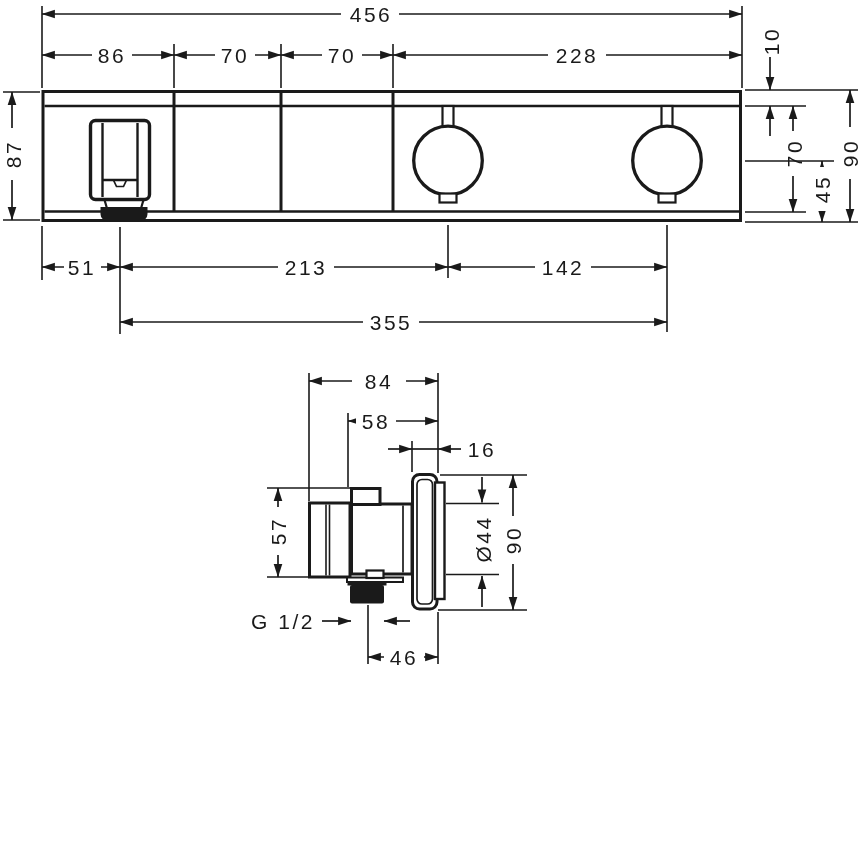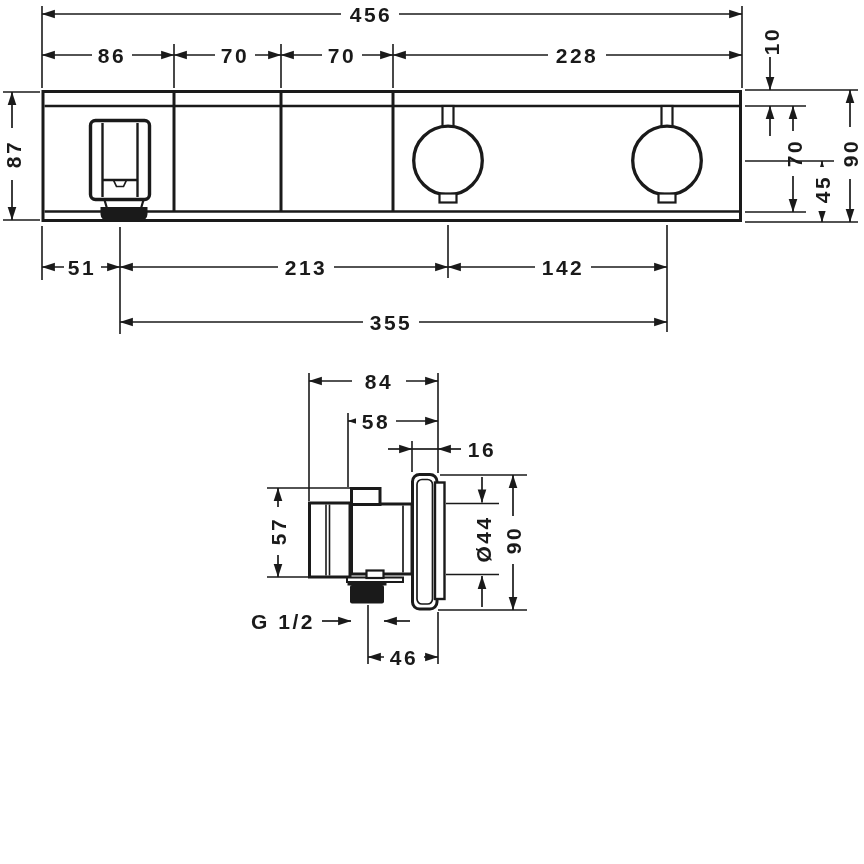--- a/index.html
+++ b/index.html
@@ -1,16 +1,16 @@
 <!DOCTYPE html>
 <html><head>
 <meta charset="utf-8">
 <style>
   html,body{margin:0;padding:0;background:#ffffff;}
-  .stage{width:864px;height:864px;background:#ffffff;position:relative;overflow:hidden;font-weight:bold;}
+  .stage{width:864px;height:864px;background:#ffffff;position:relative;overflow:hidden;}
   svg{display:block;}
   .lbl{font-family:"Liberation Sans",sans-serif;font-size:21px;letter-spacing:2.5px;fill:#1a1a1a;}
   .outline{stroke:#1a1a1a;stroke-width:3;fill:none;}
   .outlinew{stroke:#1a1a1a;stroke-width:3;fill:#ffffff;}
   .outlinew2{stroke:#1a1a1a;stroke-width:3.4;fill:#ffffff;}
   .mid{stroke:#1a1a1a;stroke-width:2.4;fill:none;}
   .midw{stroke:#1a1a1a;stroke-width:2.2;fill:#ffffff;}
   .thin{stroke:#1a1a1a;stroke-width:1.6;fill:none;}
   .thin2{stroke:#1a1a1a;stroke-width:1.7;fill:none;}
   .innerline{stroke:#1a1a1a;stroke-width:1.7;fill:none;}

